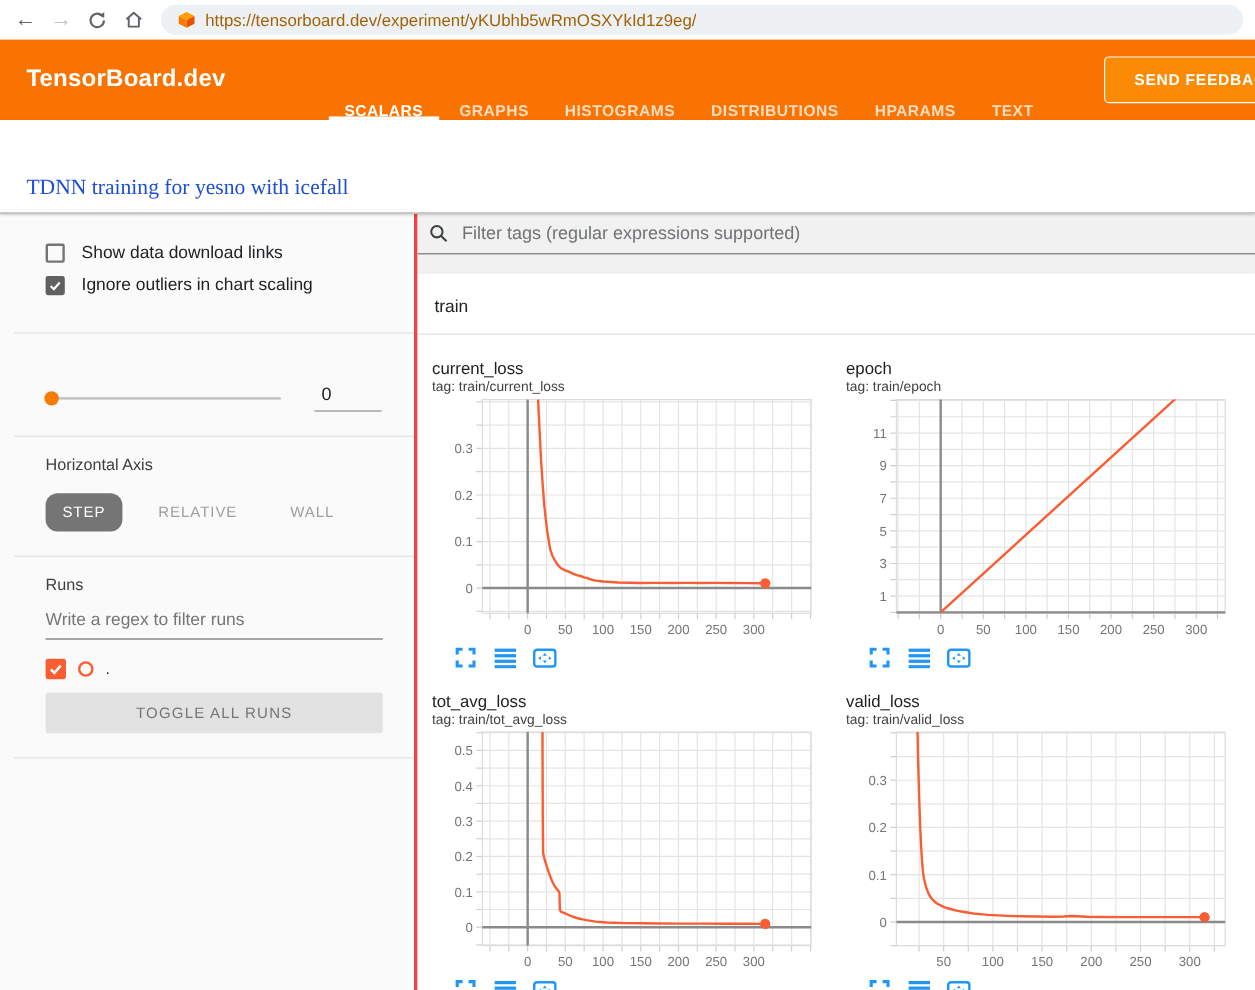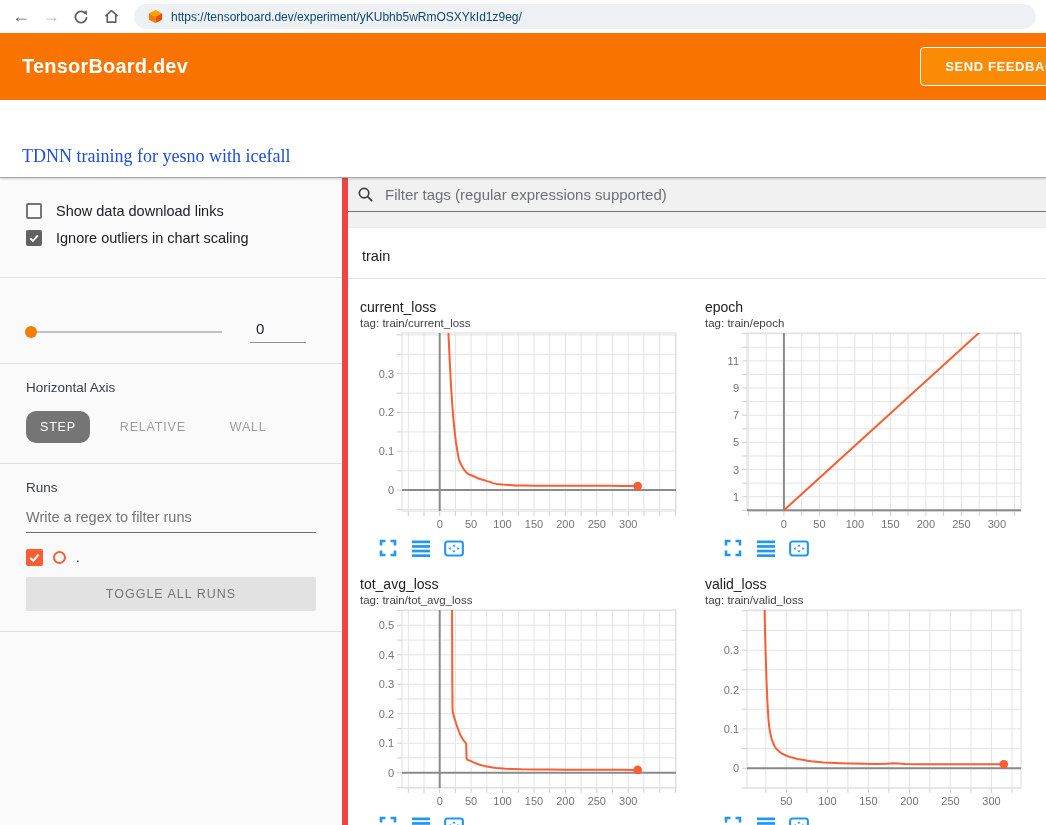--- a/index.html
+++ b/index.html
@@ -7,21 +7,21 @@
     font-family:"Liberation Sans","DejaVu Sans",sans-serif; }
 
   
   .browser-bar { height:33px; background:#ffffff; display:flex; align-items:center;
     padding:0 10px 0 8px; gap:4px; }
   .nav-btn { width:26px; height:26px; display:flex; align-items:center; justify-content:center;
     font-size:18px; color:#5f6368; border-radius:50%; cursor:pointer; }
   .nav-btn.disabled { color:#bdc1c6; }
   .omnibox { flex:1; height:25px; background:#eef1f3; border-radius:13px; display:flex;
     align-items:center; padding:0 14px; gap:8px; margin-left:6px; }
-  .url-text { font-size:12px; color:#0c4a6e; white-space:nowrap; overflow:hidden; }
+  .url-text { font-size:14px; color:#a16207; white-space:nowrap; overflow:hidden; }
 
   
   .app-header { height:67px; background:#f97300; display:flex; align-items:flex-end;
     position:relative;gap:28px; }
   .brand { color:#fff; font-size:20px; font-weight:700; align-self:center;
     margin-left:22px; letter-spacing:0.2px; }
   .tabs { display:flex; margin-left:56px; align-items:stretch; }
   .tab { position:relative; display:flex; align-items:center; padding:0 15px;
     color:rgba(255,255,255,0.75); font-size:13px; font-weight:700; letter-spacing:0.4px;
     cursor:pointer; }
@@ -33,22 +33,22 @@
     font-size:13px; font-weight:600; letter-spacing:0.6px; padding:11px 24px; cursor:pointer;
     font-family:inherit; }
 
   
   .subtitle-bar { height:78px; background:#fff; padding:46px 0 0 22px;
     border-bottom:1px solid #a9a9a9; box-shadow:0 1px 2px rgba(0,0,0,0.18); position:relative; z-index:2; }
   .subtitle-bar .txt { font-size:18px; color:#1d4ed8;font-family:Liberation Serif, serif; }
 
   
   .content { display:flex; height:647px; }
-  .sidebar { width:348px; flex-shrink:0; background:#fafafa; border-right:6px solid #ef4444;
-    overflow:hidden; }
+  .sidebar { width:348px; flex-shrink:0; background:#fafafa; border-right:3px solid #ef4444;
+    overflow:hidden;padding-left:12px; }
   .main { flex:1; background:#f1f1f1; overflow:hidden; }
 
   
   .section { padding:16px 26px 20px 26px; border-bottom:1px solid #e0e0e0; }
   .section.first { padding-top:25px; }
   .cb-row { display:flex; align-items:center; gap:14px; margin-bottom:11px; cursor:pointer; }
   .cb { width:16px; height:16px; border:2px solid #757575; border-radius:2px; flex-shrink:0;
     display:flex; align-items:center; justify-content:center; background:transparent; }
   .cb.checked { background:#616161; border-color:#616161; }
   .cb-label { font-size:14.5px; color:#202124; }
@@ -126,20 +126,28 @@
       <polygon points="8,1 15,4.6 8,8.2 1,4.6" fill="#ffa000"></polygon>
       <polygon points="1,4.6 8,8.2 8,15 1,11.4" fill="#f57c00"></polygon>
       <polygon points="15,4.6 8,8.2 8,15 15,11.4" fill="#e65100"></polygon>
     </svg>
     <span class="url-text">https://tensorboard.dev/experiment/yKUbhb5wRmOSXYkId1z9eg/</span>
   </div>
 </div>
 
 <div class="app-header">
   <div class="brand">TensorBoard.dev</div>
+  <div class="tabs">
+    <span class="tab active">SCALARS</span>
+    <span class="tab">GRAPHS</span>
+    <span class="tab">HISTOGRAMS</span>
+    <span class="tab">DISTRIBUTIONS</span>
+    <span class="tab">HPARAMS</span>
+    <span class="tab">TEXT</span>
+  </div>
   <button class="feedback-btn">SEND FEEDBACK</button>
 </div>
 
 <div class="subtitle-bar">
   <div class="txt">TDNN training for yesno with icefall</div>
 </div>
 
 <div class="content">
 
   <div class="sidebar">

